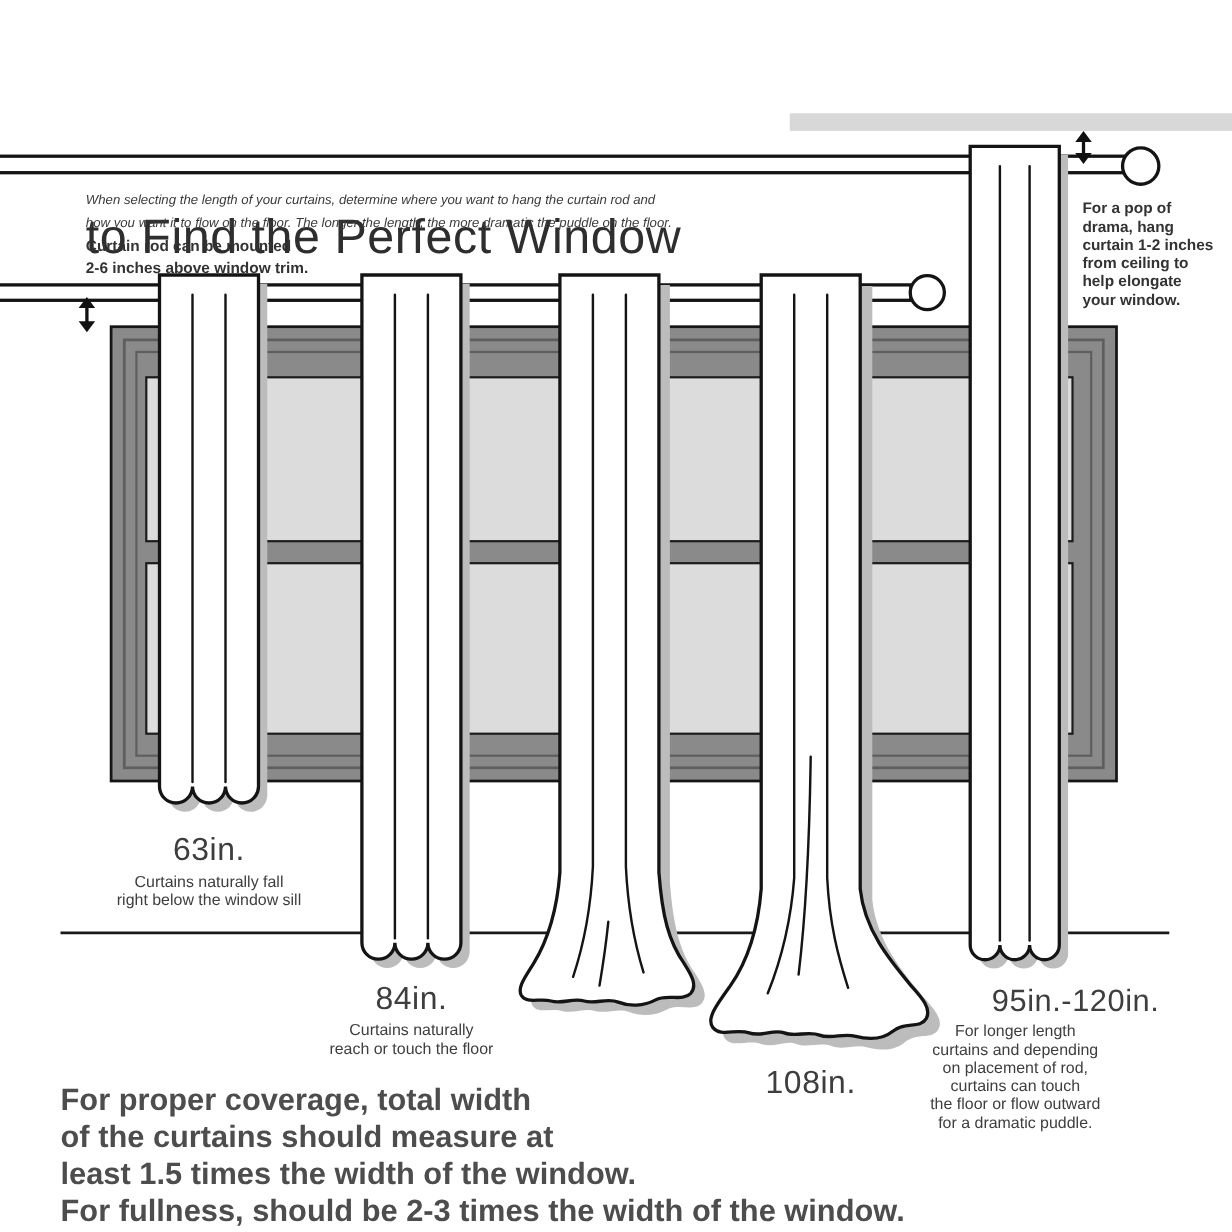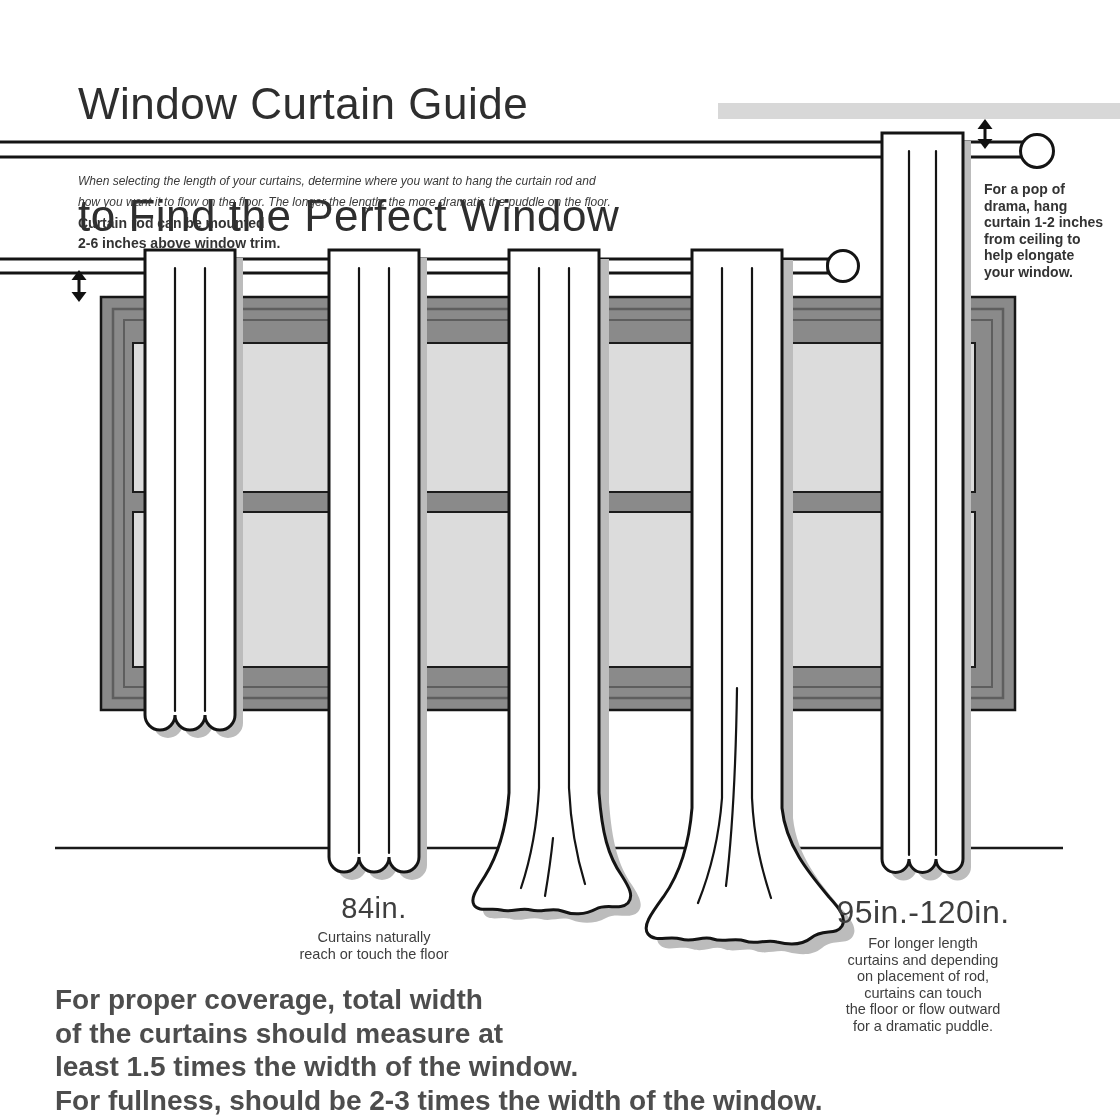--- a/index.html
+++ b/index.html
@@ -20,21 +20,21 @@
     left:78px; top:213px; font-size:14px; line-height:20px; font-weight:bold; color:#333;
   }
   .tip {
     left:984px; top:181px; width:150px; font-size:14px; line-height:16.5px;
     font-weight:bold; color:#333;
   }
   .label-block { text-align:center; }
   .len {
     font-size:29px; color:#3e3e3e; letter-spacing:0.5px; margin-bottom:4px; font-weight:400;
   }
-  .len.sm { font-size:32px; }
+  .len.sm { font-size:28px;text-align:right; }
   .desc {
     font-size:14.5px; line-height:16.5px; color:#3e3e3e;
   }
   .coverage {
     left:55px; top:983px; font-size:28px; line-height:33.5px; font-weight:bold; color:#4d4d4d;
   }
   svg { display:block; }
 </style>
 </head>
 <body>
@@ -128,46 +128,52 @@
       <path transform="translate(8,8)" fill="#bcbcbc" d="M882,133 L882,859 A13.5,13.5 0 0 0 909,859 A13.5,13.5 0 0 0 936,859 A13.5,13.5 0 0 0 963,859 L963,133 Z"></path>
       <path fill="#ffffff" stroke="#141414" stroke-width="3" d="M882,133 L882,859 A13.5,13.5 0 0 0 909,859 A13.5,13.5 0 0 0 936,859 A13.5,13.5 0 0 0 963,859 L963,133 Z"></path>
       <g stroke="#141414" stroke-width="2.2" stroke-linecap="round">
         <line x1="909" y1="151" x2="909" y2="855"></line>
         <line x1="936" y1="151" x2="936" y2="855"></line>
       </g>
     </g>
   </svg>
 
   <div class="abs title ml">
-    <span>Window Curtain Guide</span><br>
+    <br>
     <span>to Find the Perfect Window</span>
   </div>
 
   <div class="abs intro ml">When selecting the length of your curtains, determine where you want to hang the curtain rod and
 how you want it to flow on the floor. The longer the length, the more dramatic the puddle on the floor.</div>
 
   <div class="abs note ml">Curtain rod can be mounted
 2-6 inches above window trim.</div>
 
   <div class="abs tip ml">For a pop of
 drama, hang
 curtain 1-2 inches
 from ceiling to
 help elongate
 your window.</div>
 
+  <div class="abs label-block" style="left:70px; top:757px; width:240px">
+    <div class="len">63in.</div>
+    <div class="desc ml">Curtains naturally fall
+right below the window sill</div>
+  </div>
 
   <div class="abs label-block" style="left:254px; top:892px; width:240px">
     <div class="len">84in.</div>
     <div class="desc ml">Curtains naturally
 reach or touch the floor</div>
   </div>
 
 
   <div class="abs label-block" style="left:607px; top:969px; width:260px">
+    <div class="len">108in.</div>
   </div>
 
   <div class="abs label-block" style="left:792px; top:894px; width:262px">
     <div class="len sm">95in.-120in.</div>
     <div class="desc ml">For longer length
 curtains and depending
 on placement of rod,
 curtains can touch
 the floor or flow outward
 for a dramatic puddle.</div>

